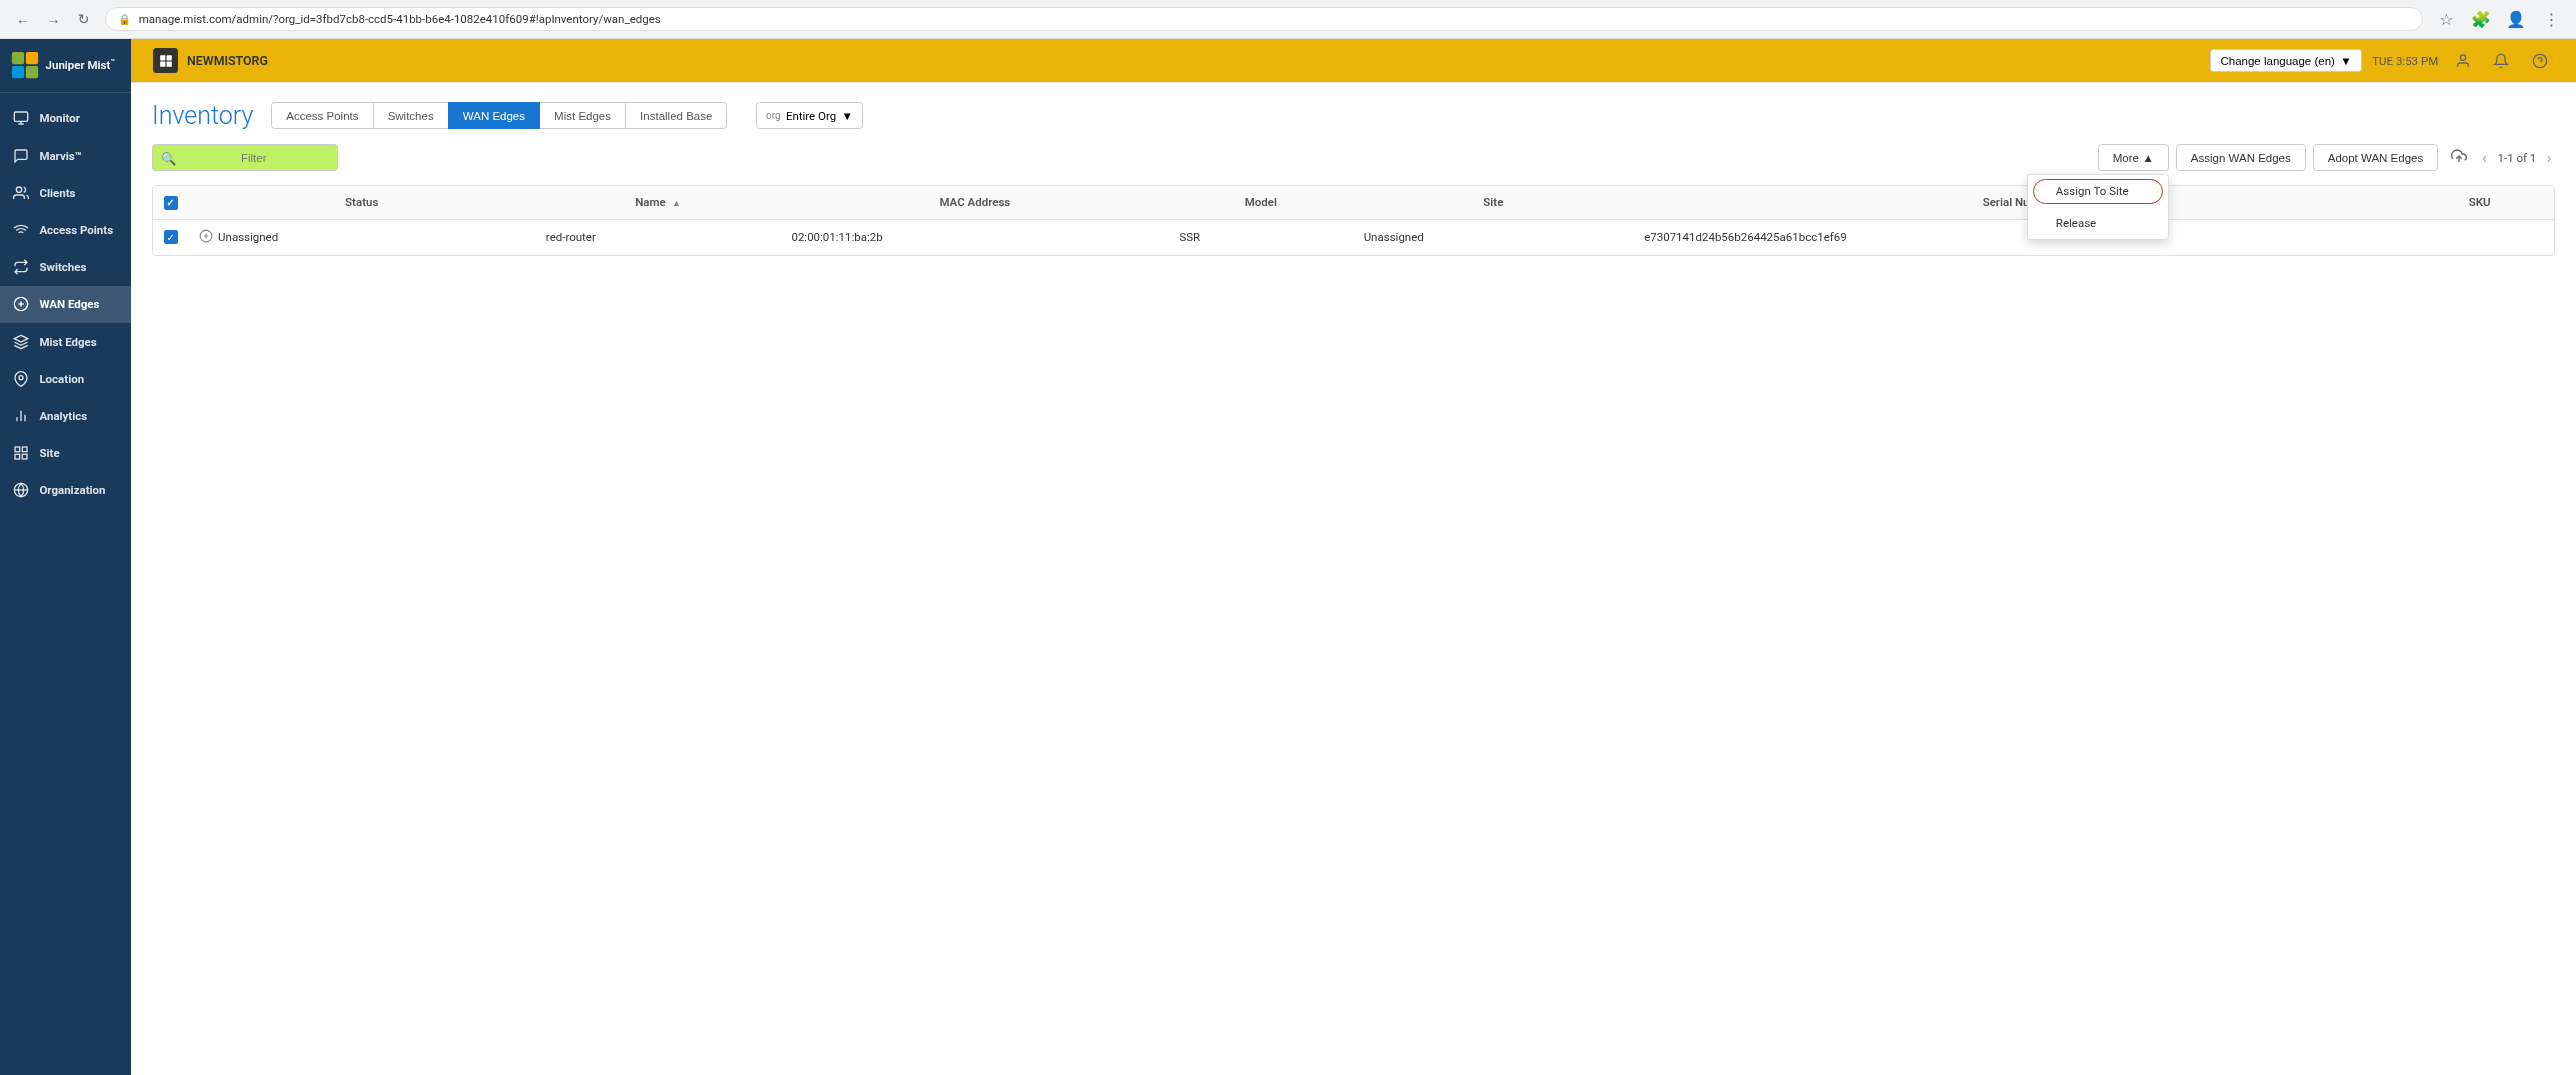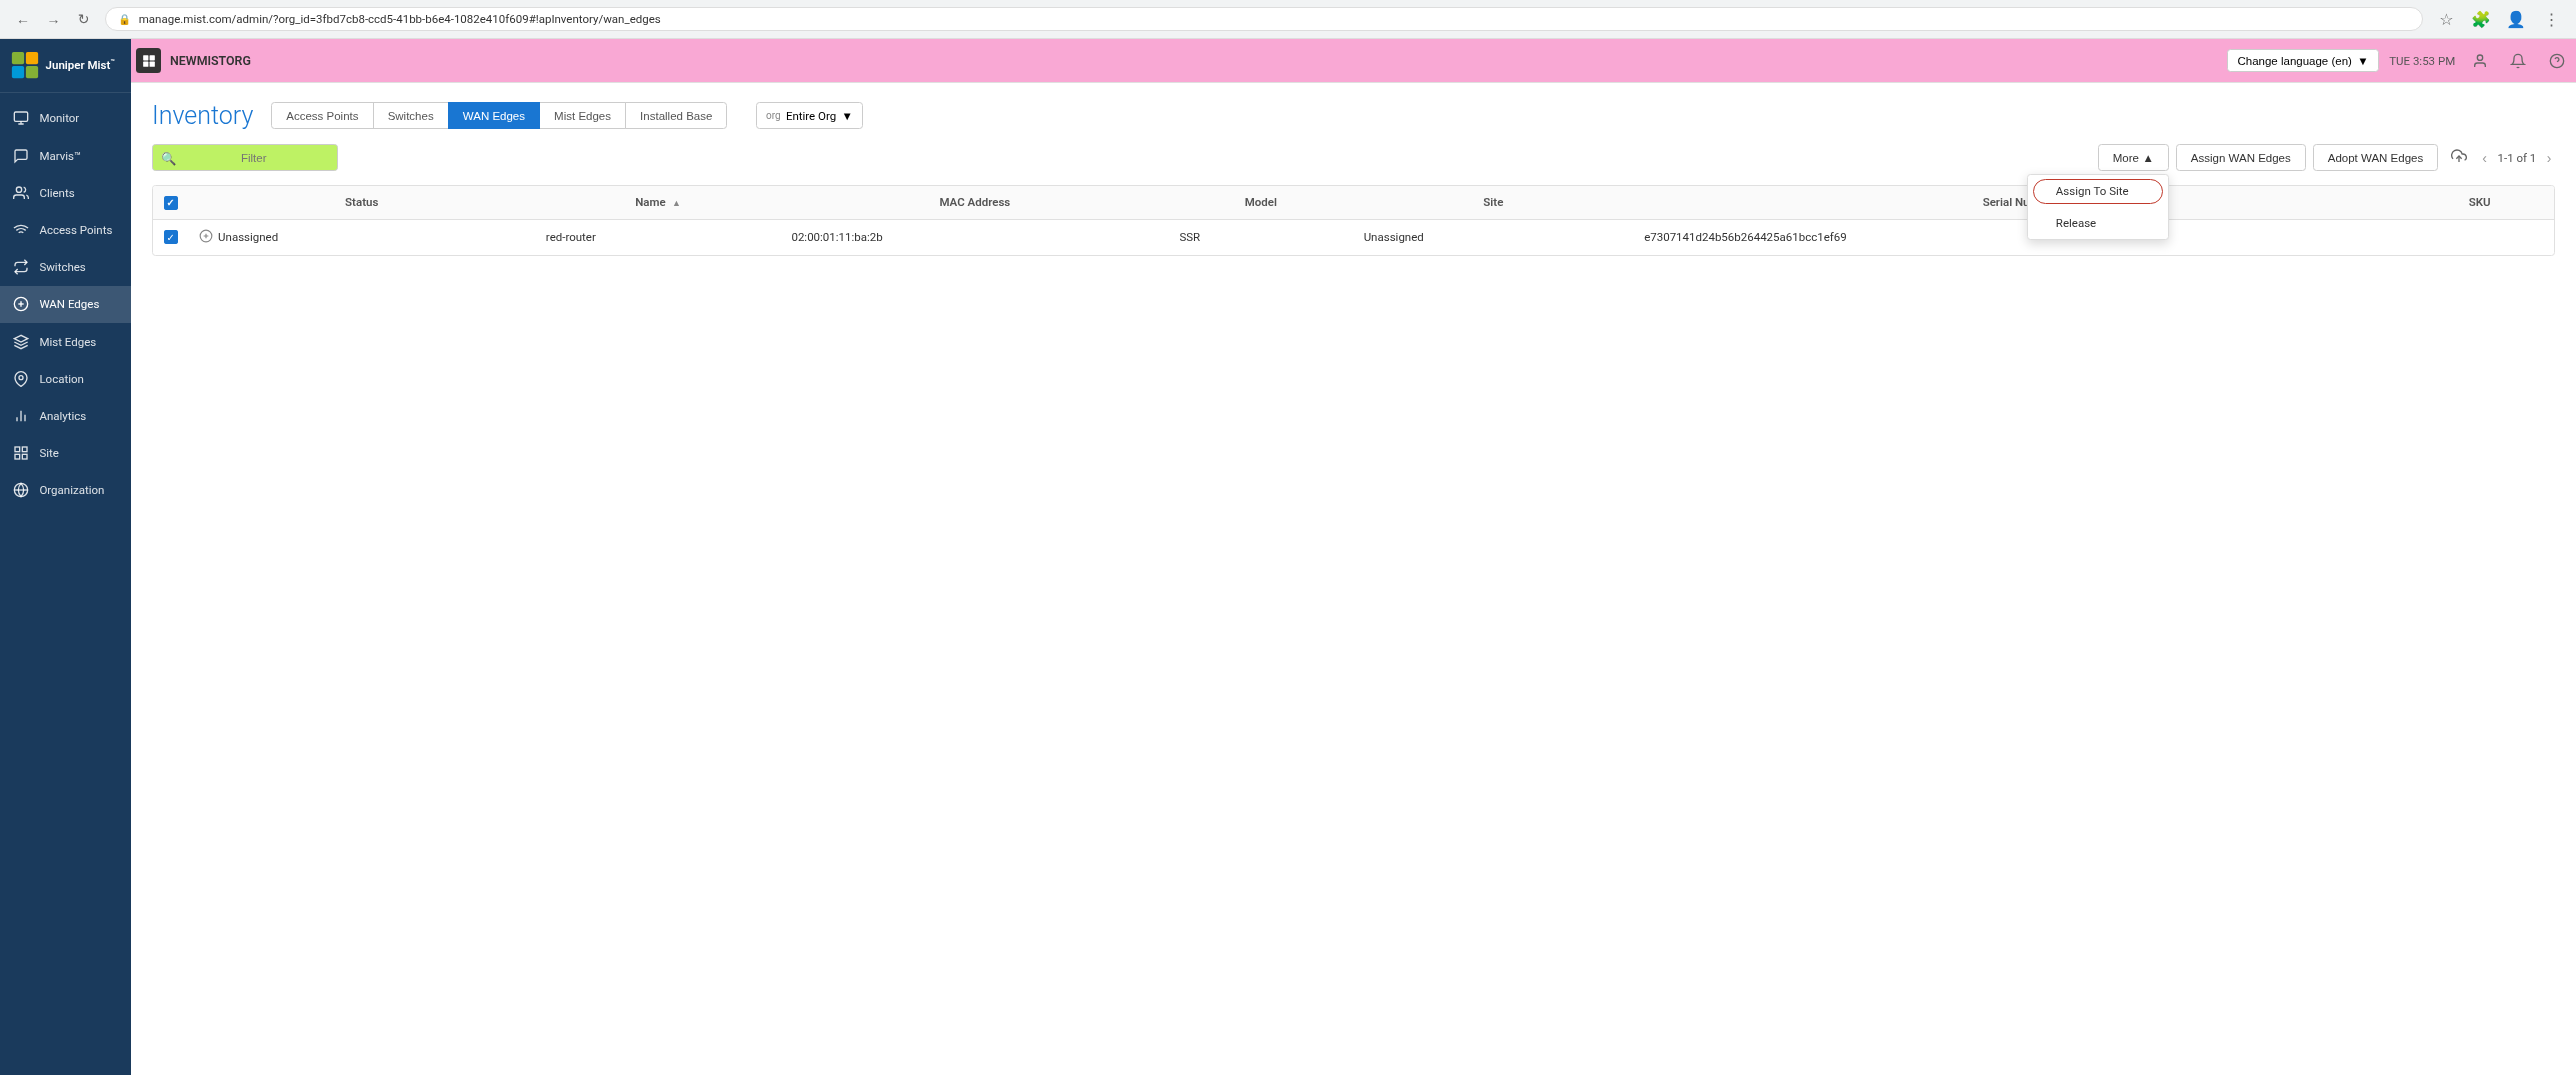--- a/index.html
+++ b/index.html
@@ -60,35 +60,35 @@
 
     .sidebar-nav { flex: 1; padding: 7px 0; }
     .sidebar-item {
       display: flex;
       align-items: center;
       gap: 9px;
       padding: 10.6px 12.4px;
       color: rgba(255,255,255,0.85);
       cursor: pointer;
       font-size: 11.5px;
-      font-weight: 400;
+      font-weight: 700;
       transition: background 0.15s;
       text-decoration: none;
     }
     .sidebar-item.active { background: rgba(255,255,255,0.15); color: white; }
     .sidebar-item-icon { font-size: 14px; width: 18px; display: flex; align-items: center; justify-content: center; flex-shrink: 0; }
 
     
     .main-content { flex: 1; display: flex; flex-direction: column; overflow: hidden; background: white; }
 
     
     .top-bar {
-      background: #f9a8d4;
+      background: #eab308;
       border-bottom: 0.9px solid #e0e0e0;
-      padding: 0 5px;
+      padding: 0 22px;
       height: 44px;
       display: flex;
       align-items: center;
       justify-content: space-between;
       flex-shrink: 0;
     }
     .org-name { font-size: 12.4px; font-weight: 600; color: #333; display: flex; align-items: center; gap: 9px; }
     .org-icon { width: 25px; height: 25px; background: #333; border-radius: 3.5px; display: flex; align-items: center; justify-content: center; color: white; font-size: 9px; }
     .top-bar-right { display: flex; align-items: center; gap: 10.6px; }
     .language-selector {

